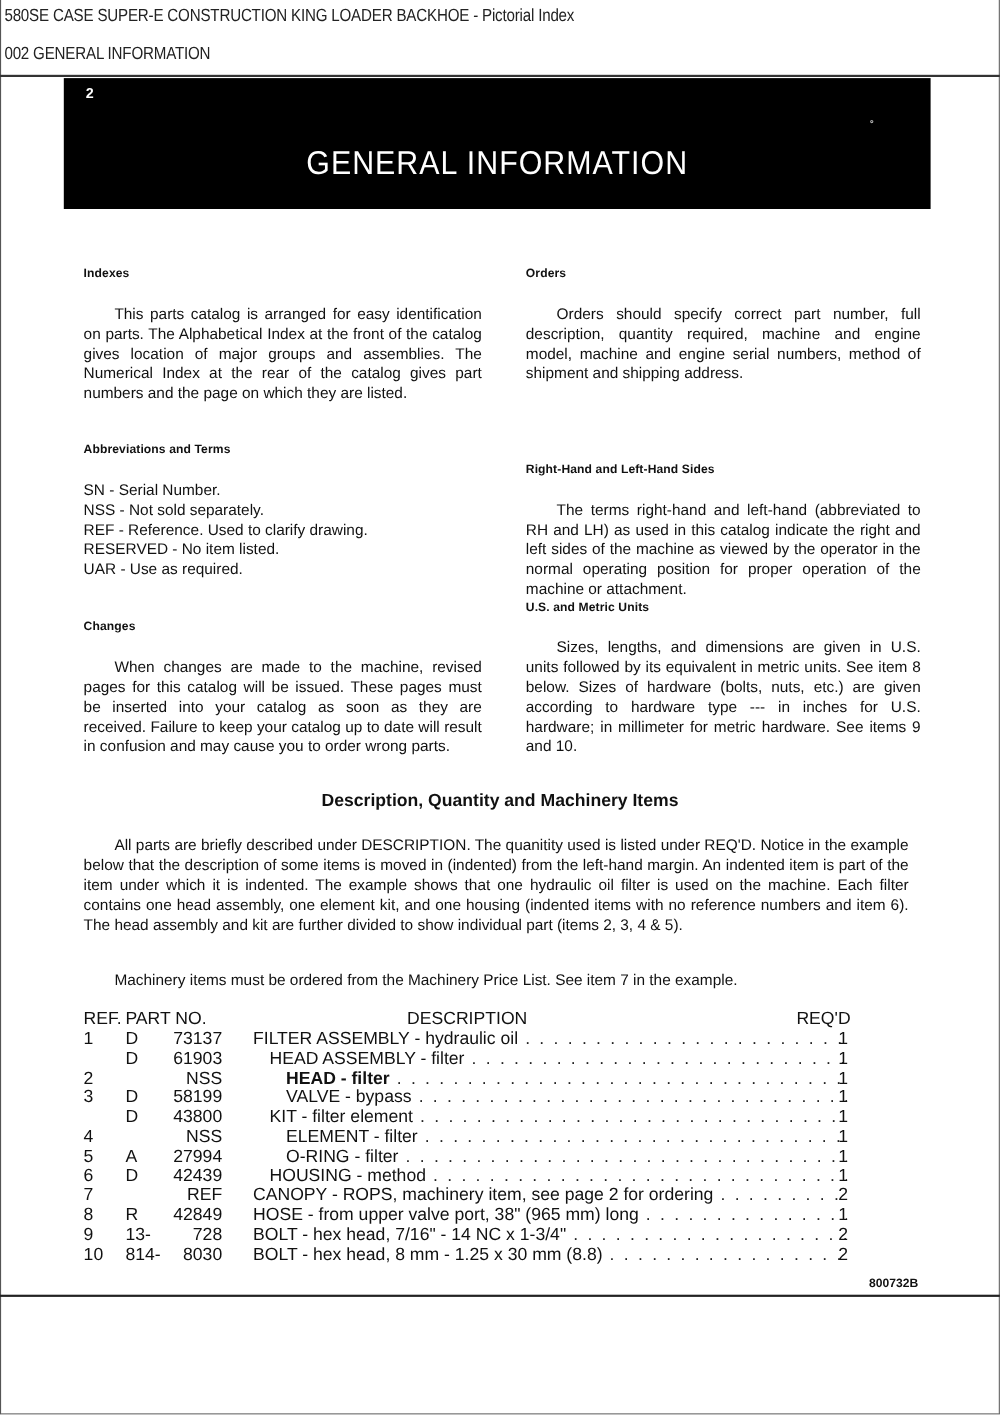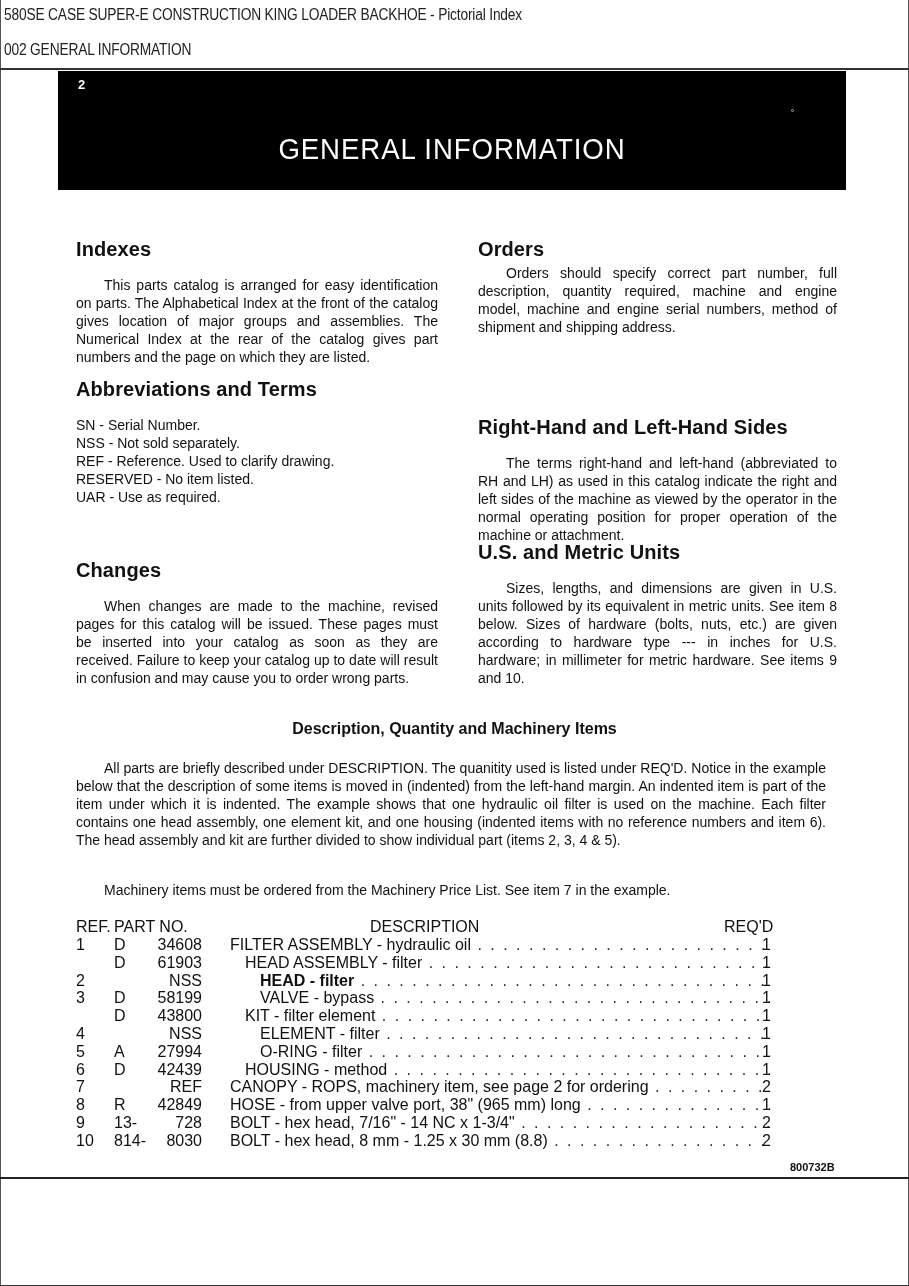--- a/index.html
+++ b/index.html
@@ -17,21 +17,21 @@
 
     .banner { position: absolute; left: 58px; top: 71px; width: 788px; height: 119px; background: #000; }
     .banner-num { position: absolute; left: 20px; top: 6px; color: #fff; font-weight: bold; font-size: 13px; }
     .banner-title { position: absolute; left: 0; right: 0; top: 61px; text-align: center; color: #fff;
                     font-size: 30px; letter-spacing: 1px; transform: scaleX(0.92); }
     .banner-dot { position: absolute; left: 733px; top: 38px; width: 3px; height: 3px; border: 1px solid #aaa; border-radius: 50%; }
 
     .col { position: absolute; font-size: 14px; line-height: 18px; }
     .col-left { left: 76px; width: 362px; }
     .col-right { left: 478px; width: 359px; }
-    h2 { font-size: 20px; font-weight: bold; letter-spacing: 0.1px; }
+    h2 { font-size: 11px; font-weight: bold; letter-spacing: 0.1px; }
     .para { text-align: justify; text-indent: 28px; }
     .lines div { white-space: nowrap; }
 
     .desc-head { position: absolute; left: 0; width: 909px; top: 720px; text-align: center; font-size: 16px; font-weight: bold; }
     .desc-para { position: absolute; left: 76px; width: 750px; top: 759px; font-size: 14px; line-height: 18px;
                  text-align: justify; text-indent: 28px; }
     .mach-note { position: absolute; left: 104px; top: 882px; font-size: 14px; white-space: nowrap; }
 
     .tbl { position: absolute; left: 76px; top: 918px; width: 700px; font-size: 16px; }
     .tbl-head { position: relative; height: 18px; }
@@ -65,39 +65,39 @@
   <div class="banner-num">2</div>
   <div class="banner-dot"></div>
   <div class="banner-title">GENERAL INFORMATION</div>
 </div>
 
 <div class="col col-left" style="top:240px;">
   <h2>Indexes</h2>
   <p class="para" style="margin-top:18px;">This parts catalog is arranged for easy identification on parts. The Alphabetical Index at the front of the catalog gives location of major groups and assemblies. The Numerical Index at the rear of the catalog gives part numbers and the page on which they are listed.</p>
 </div>
 
-<div class="col col-left" style="top:380px;">
+<div class="col col-left" style="top:400px;">
   <h2>Abbreviations and Terms</h2>
   <div class="lines" style="margin-top:18px;">
     <div>SN - Serial Number.</div>
     <div>NSS - Not sold separately.</div>
     <div>REF - Reference. Used to clarify drawing.</div>
     <div>RESERVED - No item listed.</div>
     <div>UAR - Use as required.</div>
   </div>
 </div>
 
 <div class="col col-left" style="top:561px;">
   <h2>Changes</h2>
   <p class="para" style="margin-top:18px;">When changes are made to the machine, revised pages for this catalog will be issued. These pages must be inserted into your catalog as soon as they are received. Failure to keep your catalog up to date will result in confusion and may cause you to order wrong parts.</p>
 </div>
 
 <div class="col col-right" style="top:240px;">
   <h2>Orders</h2>
-  <p class="para" style="margin-top:6px;">Orders should specify correct part number, full description, quantity required, machine and engine model, machine and engine serial numbers, method of shipment and shipping address.</p>
+  <p class="para" style="margin-top:18px;">Orders should specify correct part number, full description, quantity required, machine and engine model, machine and engine serial numbers, method of shipment and shipping address.</p>
 </div>
 
 <div class="col col-right" style="top:383px;margin-top:35px;">
   <h2>Right-Hand and Left-Hand Sides</h2>
   <p class="para" style="margin-top:18px;">The terms right-hand and left-hand (abbreviated to RH and LH) as used in this catalog indicate the right and left sides of the machine as viewed by the operator in the normal operating position for proper operation of the machine or attachment.</p>
 </div>
 
 <div class="col col-right" style="top:543px;">
   <h2>U.S. and Metric Units</h2>
   <p class="para" style="margin-top:18px;">Sizes, lengths, and dimensions are given in U.S. units followed by its equivalent in metric units. See item 8 below. Sizes of hardware (bolts, nuts, etc.) are given according to hardware type --- in inches for U.S. hardware; in millimeter for metric hardware. See items 9 and 10.</p>
@@ -111,21 +111,21 @@
   <div class="tbl-head">
     <span class="th-ref">REF.</span>
     <span class="th-part">PART NO.</span>
     <span class="th-desc">DESCRIPTION</span>
     <span class="th-req">REQ'D</span>
   </div>
   <div id="tbl-body">
       <div class="row">
         <span class="c-ref">1</span>
         <span class="c-pre">D</span>
-        <span class="c-num">34608</span>
+        <span class="c-num">73137</span>
         <span class="c-desc" style="padding-left: 0px;"><span style="position: static;">FILTER ASSEMBLY - hydraulic oil</span><span class="dots" style="position: static;"> . . . . . . . . . . . . . . . . . . . . . . . . . . . . . . . . . . . . . . . . . . . . . . . . . . . . . . . . . . . . . . . . . . .</span></span>
         <span class="c-req">1</span>
       </div>
       <div class="row">
         <span class="c-ref"></span>
         <span class="c-pre">D</span>
         <span class="c-num">61903</span>
         <span class="c-desc" style="padding-left: 15px;"><span style="position: static;">HEAD ASSEMBLY - filter</span><span class="dots" style="position: static;"> . . . . . . . . . . . . . . . . . . . . . . . . . . . . . . . . . . . . . . . . . . . . . . . . . . . . . . . . . . . . . . . . . . .</span></span>
         <span class="c-req">1</span>
       </div>

